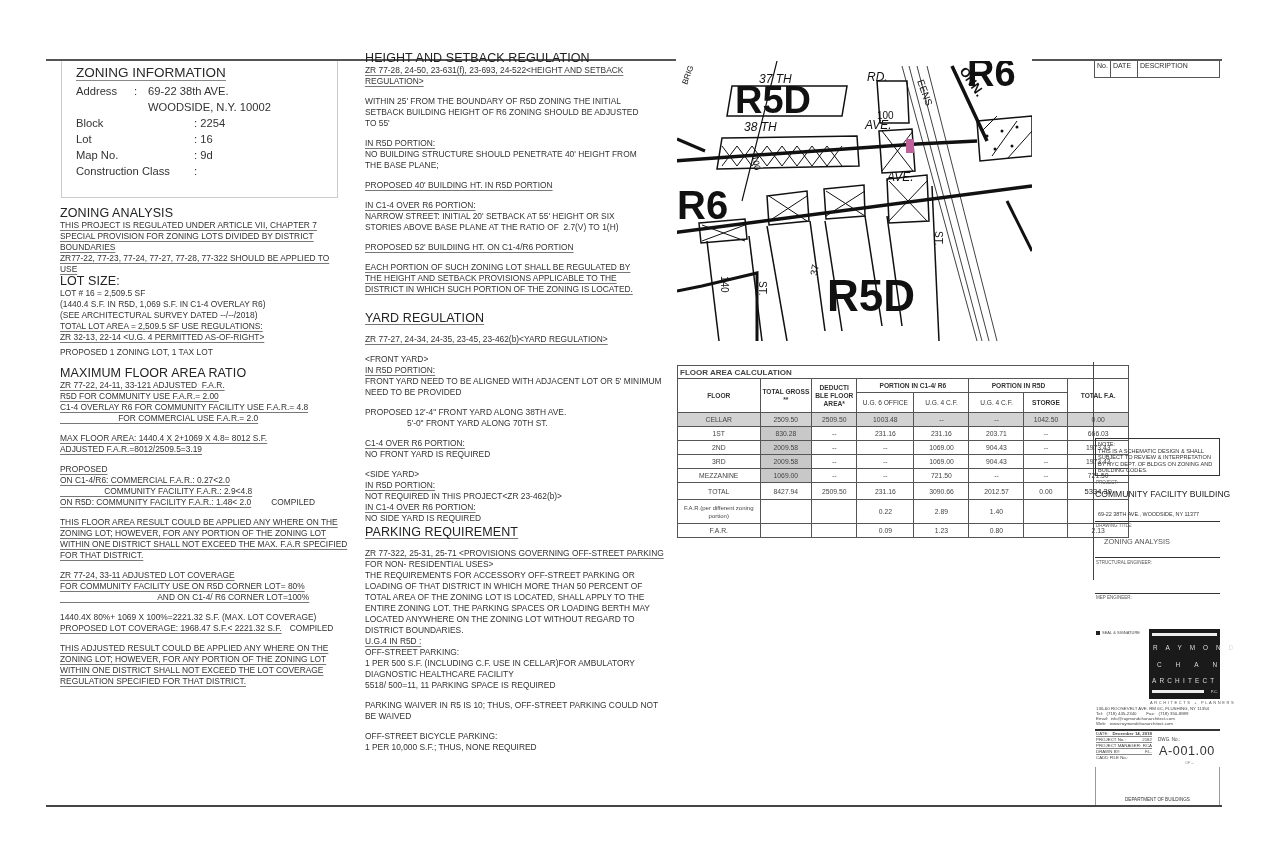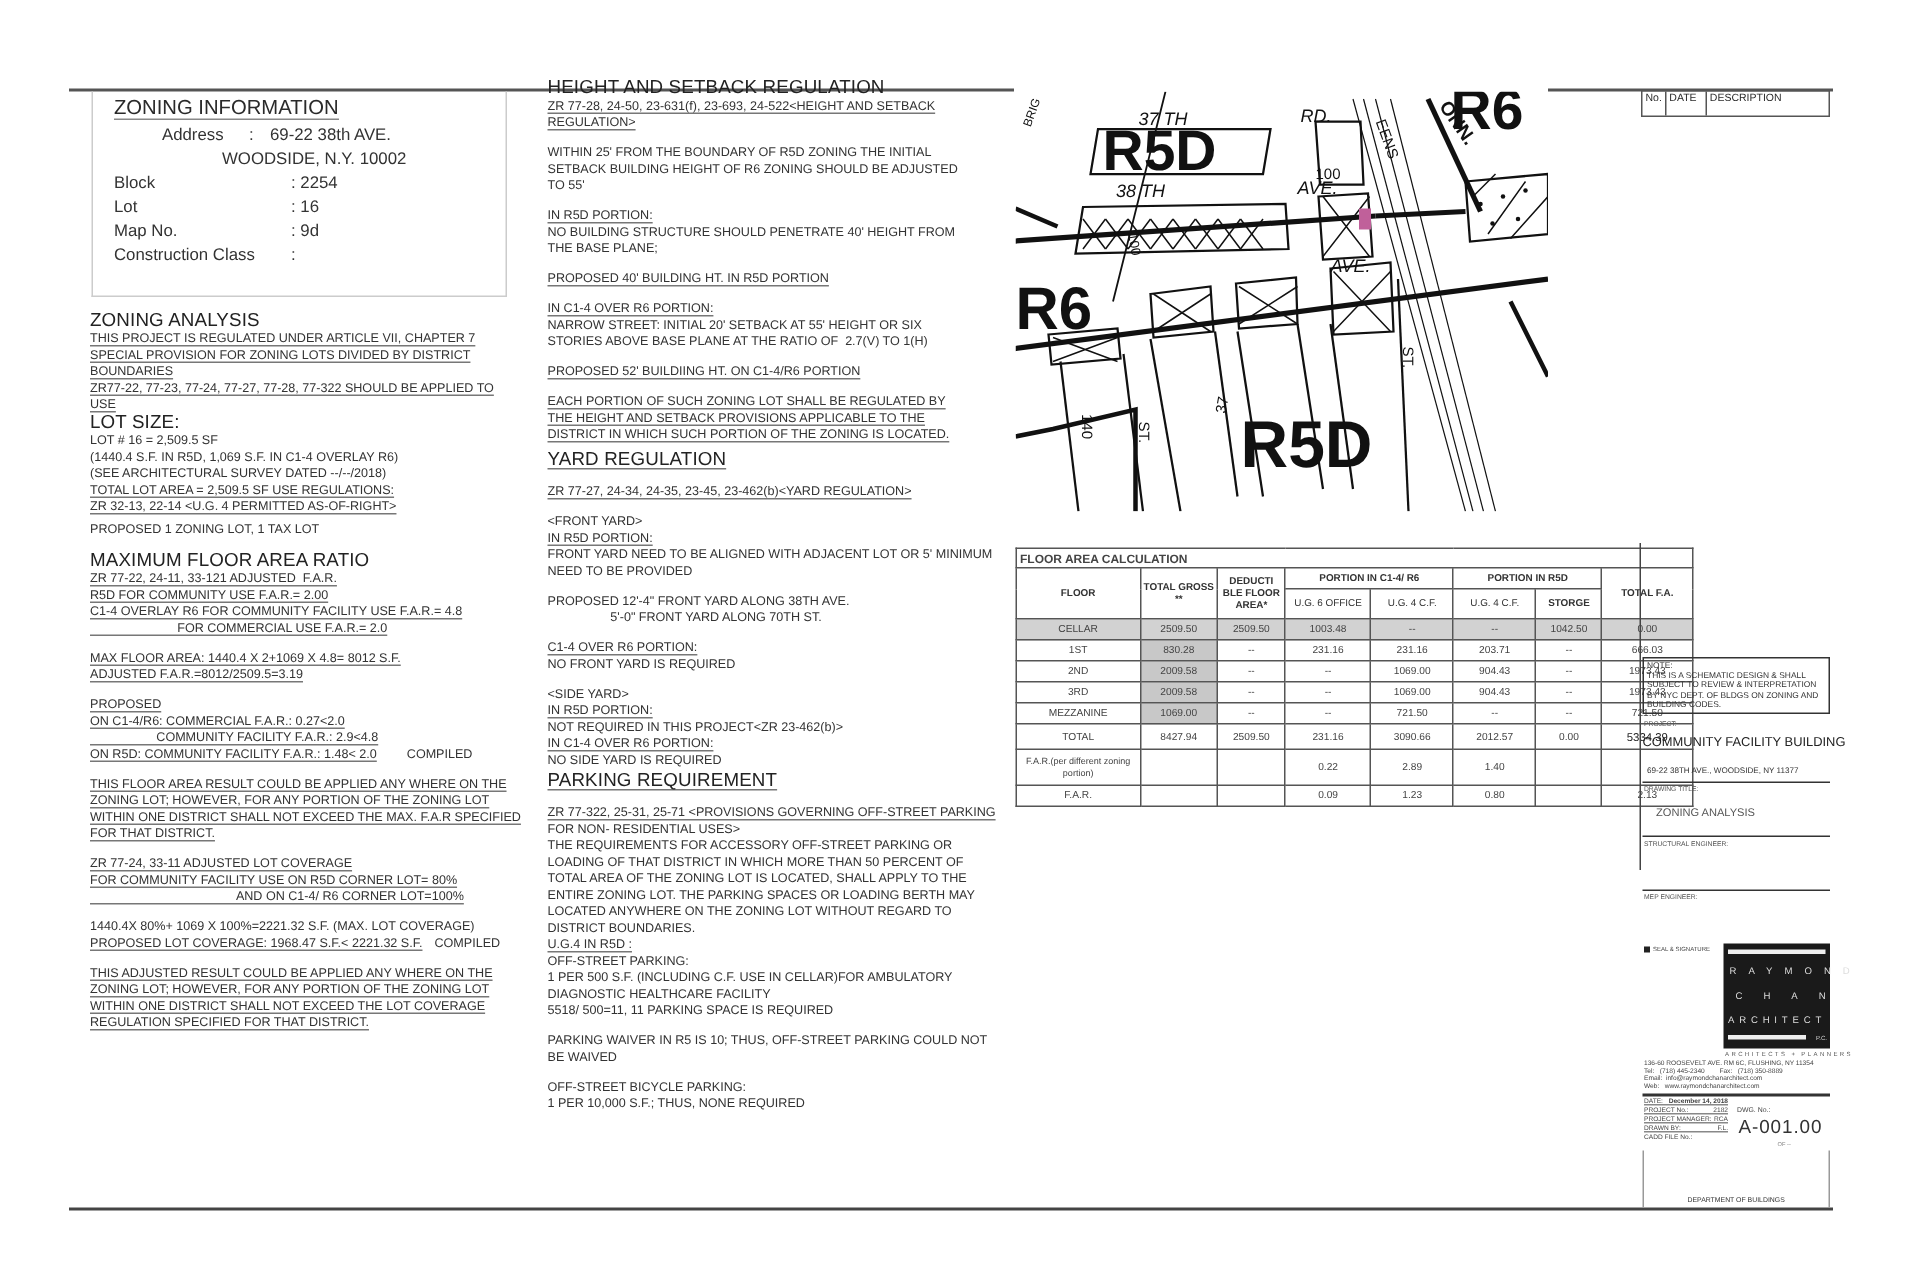--- a/index.html
+++ b/index.html
@@ -13,21 +13,21 @@
   .h { font-size: 12.5px; letter-spacing: 0.1px; color: #222; text-transform: uppercase; }
   .t { font-size: 8.4px; line-height: 11px; color: #333; white-space: pre; }
   .gap { height: 9px; }
 
   
   #zoning-info { position: absolute; left: 61px; top: 61px; width: 277px; height: 137px; border: 1px solid #ccc; border-top: none; padding: 2px 14px; }
   #zoning-info .title { font-size: 13.5px; display: inline-block; border-bottom: 1px solid #888; margin-bottom: 2px; }
   .info-row { display: flex; font-size: 11.2px; line-height: 16px; color: #333; }
   .info-row .k { width: 118px; }
   .info-row .v { flex: 1; }
-  .info-row.addr .k { width: 58px; margin-left: 32px; }
+  .info-row.addr .k { width: 58px; }
   .info-row.addr .v2 { padding-left: 72px; }
 
   #col1 { position: absolute; left: 60px; top: 206px; width: 300px; }
   #col1 .h { font-size: 12.5px; }
   #col2 { position: absolute; left: 365px; top: 51px; width: 315px; }
 
   
   #map { position: absolute; left: 677px; top: 61px; width: 355px; height: 280px; overflow: hidden; background: #fff; }
 
   
@@ -171,21 +171,21 @@
   <div class="gap"></div>
   <div class="t u">IN C1-4 OVER R6 PORTION:</div>
   <div class="t">NARROW STREET: INITIAL 20' SETBACK AT 55' HEIGHT OR SIX</div>
   <div class="t">STORIES ABOVE BASE PLANE AT THE RATIO OF  2.7(V) TO 1(H)</div>
   <div class="gap"></div>
   <div class="t u">PROPOSED 52' BUILDIING HT. ON C1-4/R6 PORTION</div>
   <div class="gap"></div>
   <div class="t u">EACH PORTION OF SUCH ZONING LOT SHALL BE REGULATED BY</div>
   <div class="t u">THE HEIGHT AND SETBACK PROVISIONS APPLICABLE TO THE</div>
   <div class="t u">DISTRICT IN WHICH SUCH PORTION OF THE ZONING IS LOCATED.</div>
-  <div class="h u" style="margin-top:4px">YARD REGULATION</div>
+  <div class="h u" style="margin-top:16px">YARD REGULATION</div>
   <div class="gap"></div>
   <div class="t u">ZR 77-27, 24-34, 24-35, 23-45, 23-462(b)&lt;YARD REGULATION&gt;</div>
   <div class="gap"></div>
   <div class="t">&lt;FRONT YARD&gt;</div>
   <div class="t u">IN R5D PORTION:</div>
   <div class="t">FRONT YARD NEED TO BE ALIGNED WITH ADJACENT LOT OR 5' MINIMUM</div>
   <div class="t">NEED TO BE PROVIDED</div>
   <div class="gap"></div>
   <div class="t">PROPOSED 12'-4" FRONT YARD ALONG 38TH AVE.</div>
   <div class="t">                  5'-0" FRONT YARD ALONG 70TH ST.</div>

